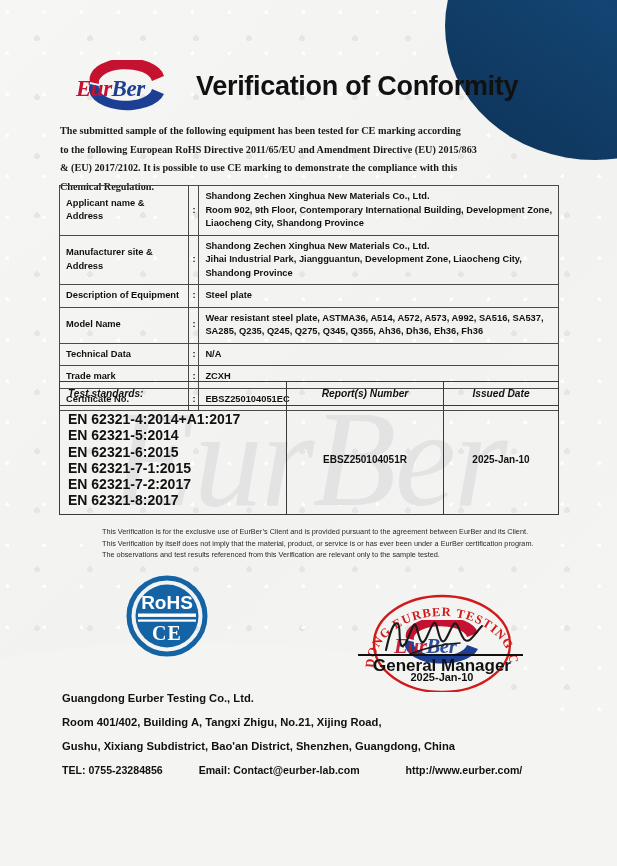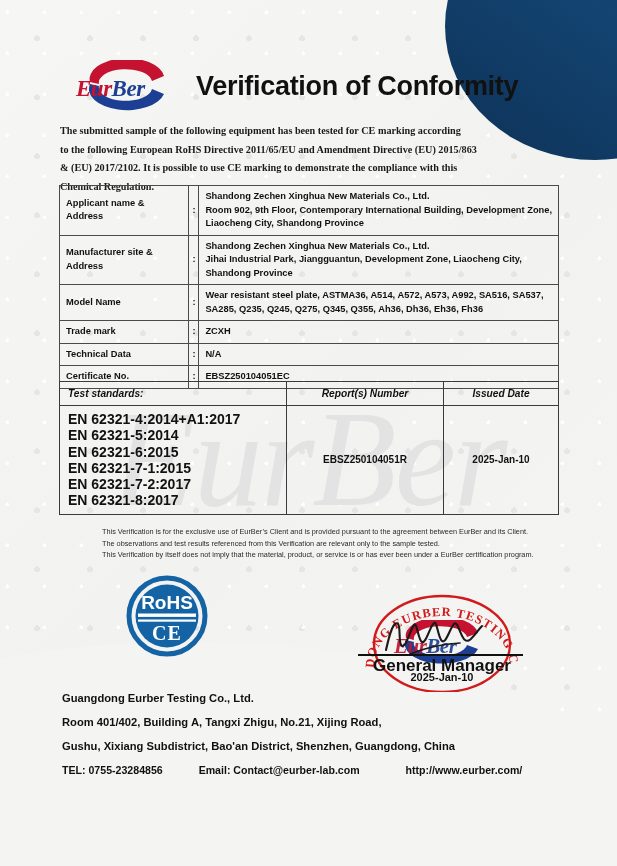--- a/index.html
+++ b/index.html
@@ -208,36 +208,41 @@
             <span class="ln">Address</span>
           </td>
           <td class="col">:</td>
           <td class="val">
             <span class="ln">Shandong Zechen Xinghua New Materials Co., Ltd.</span>
             <span class="ln">Jihai Industrial Park, Jiangguantun, Development Zone, Liaocheng City,</span>
             <span class="ln">Shandong Province</span>
           </td>
         </tr>
         <tr>
+          <td class="lbl">Description of Equipment</td>
+          <td class="col">:</td>
+          <td class="val">Steel plate</td>
+        </tr>
+        <tr>
           <td class="lbl">Model Name</td>
           <td class="col">:</td>
           <td class="val">
             <span class="ln">Wear resistant steel plate, ASTMA36, A514, A572, A573, A992, SA516, SA537,</span>
             <span class="ln">SA285, Q235, Q245, Q275, Q345, Q355, Ah36, Dh36, Eh36, Fh36</span>
           </td>
         </tr>
         <tr>
+          <td class="lbl">Technical Data</td>
+          <td class="col">:</td>
+          <td class="val">N/A</td>
+        </tr>
+        <tr>
           <td class="lbl">Trade mark</td>
           <td class="col">:</td>
           <td class="val">ZCXH</td>
-        </tr>
-        <tr>
-          <td class="lbl">Technical Data</td>
-          <td class="col">:</td>
-          <td class="val">N/A</td>
         </tr>
         <tr>
           <td class="lbl">Certificate No.</td>
           <td class="col">:</td>
           <td class="val">EBSZ250104051EC</td>
         </tr>
       </tbody>
     </table>
 
     <table class="std-table">
@@ -261,22 +266,22 @@
             </div>
           </td>
           <td class="c">EBSZ250104051R</td>
           <td class="c">2025-Jan-10</td>
         </tr>
       </tbody>
     </table>
 
     <div class="disclaimer">
       <div>This Verification is for the exclusive use of EurBer’s Client and is provided pursuant to the agreement between EurBer and its Client.</div>
+      <div>This Verification by itself does not imply that the material, product, or service is or has ever been under a EurBer certification program.</div>
       <div>The observations and test results referenced from this Verification are relevant only to the sample tested.</div>
-      <div>This Verification by itself does not imply that the material, product, or service is or has ever been under a EurBer certification program.</div>
     </div>
 
     <div class="rohs">
       <svg width="82" height="82" viewBox="0 0 82 82">
         <circle cx="41" cy="41" r="38" fill="none" stroke="#1464a5" stroke-width="5"></circle>
         <circle cx="41" cy="41" r="31.5" fill="#1464a5"></circle>
         <text x="41" y="34" text-anchor="middle" font-family="Liberation Sans, sans-serif" font-size="19" font-weight="bold" fill="#ffffff">RoHS</text>
         <rect x="12" y="38.5" width="58" height="3.4" fill="#ffffff"></rect>
         <rect x="12" y="44.5" width="58" height="2.2" fill="#ffffff"></rect>
         <text x="41" y="65" text-anchor="middle" font-family="Liberation Serif, serif" font-size="20" font-weight="bold" fill="#ffffff" letter-spacing="1">CE</text>

